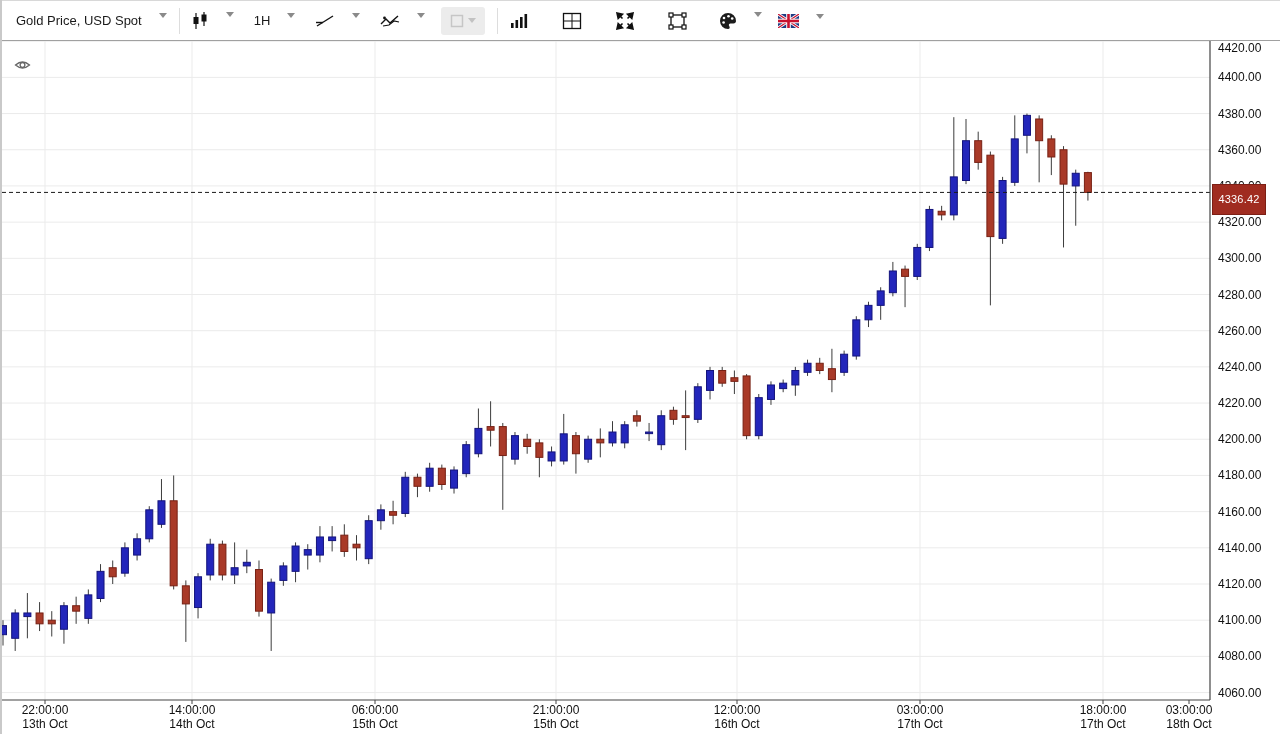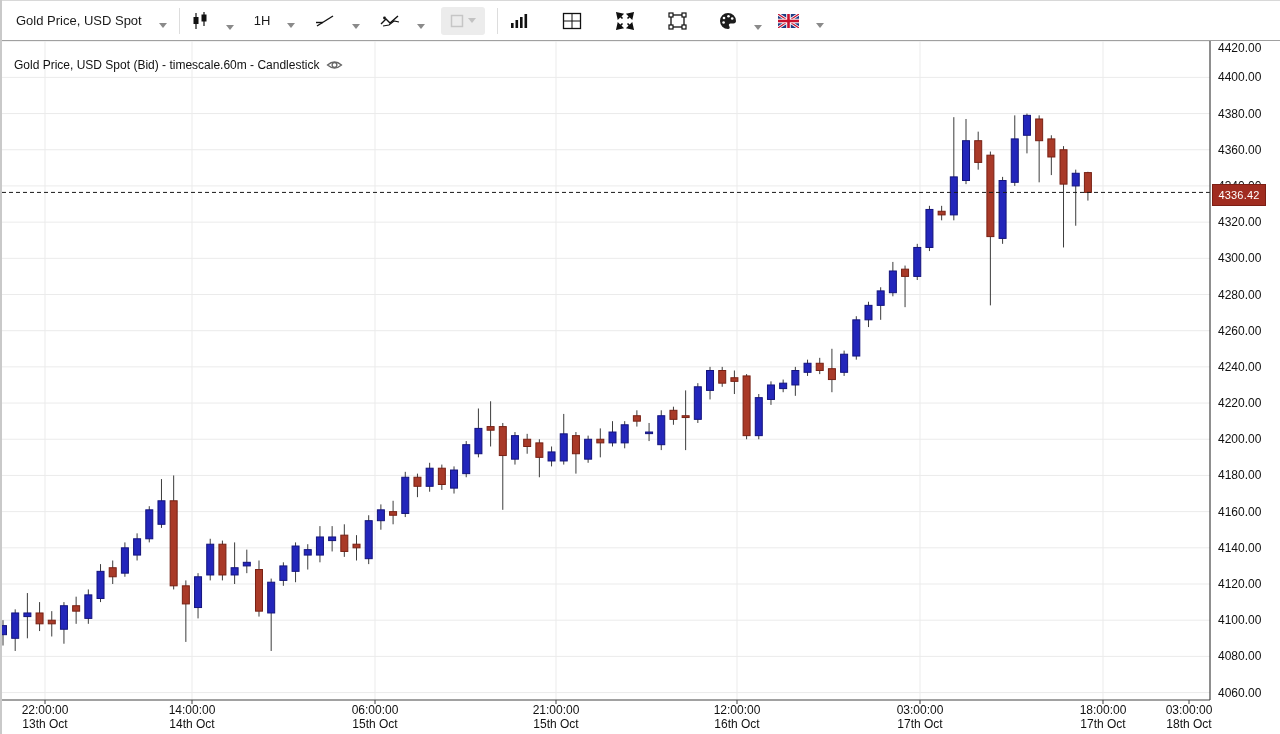--- a/index.html
+++ b/index.html
@@ -7,40 +7,40 @@
     width:1280px;height:734px;overflow:hidden;background:#ffffff;
     font-family:"Liberation Sans","DejaVu Sans",sans-serif;position:relative;
   }
   .window-border-left{position:absolute;left:0;top:0;width:2px;height:734px;background:#c9c9c9;z-index:50;}
   
   .toolbar{
     position:absolute;left:0;top:0;width:1280px;height:41px;box-sizing:border-box;
     background:#fff;border-top:1px solid #d8d8d8;border-bottom:1px solid #a0a0a0;
     display:flex;align-items:center;padding-left:16px;z-index:20;
   }
-  .tb-btn{display:flex;align-items:flex-end;gap:17px;cursor:pointer;user-select:none;}
+  .tb-btn{display:flex;align-items:flex-start;gap:17px;cursor:pointer;user-select:none;}
   .tb-label{font-size:13px;color:#1a1a1a;}
   .caret{width:0;height:0;border-left:4px solid transparent;border-right:4px solid transparent;border-top:5px solid #8a8a8a;display:inline-block;}
   .caret.light{border-top-color:#c2c2c2;}
   .tb-sep{width:1px;height:26px;background:#ddd;margin:0 12px;}
   .tb-gap16{margin-left:16px;}
   .tb-gap22{margin-left:20px;}
   .tb-disabled{
     margin-left:16px;width:44px;height:28px;background:#ececec;border-radius:3px;
     display:flex;align-items:center;justify-content:center;gap:4px;cursor:default;
   }
   .icon{display:block;}
   
   #chart-svg{position:absolute;left:0;top:0;z-index:1;}
   .legend{
     position:absolute;left:14px;top:58px;z-index:10;display:flex;align-items:center;gap:7px;
     font-size:12px;color:#111;white-space:nowrap;
   }
   .price-tag{
-    position:absolute;left:1212px;width:54px;height:22px;box-sizing:border-box;z-index:12;
+    position:absolute;left:1212px;width:54px;height:31px;box-sizing:border-box;z-index:12;
     background:#a02c20;border:1px solid #7c1e14;color:#fff;font-size:11px;
     display:flex;align-items:center;justify-content:center;letter-spacing:0.2px;
   }
   text{font-family:"Liberation Sans","DejaVu Sans",sans-serif;}
 </style>
 </head>
 <body>
 
 <div class="window-border-left"></div>
 
@@ -412,20 +412,19 @@
     <text x="737" y="728" font-size="12" fill="#111111" text-anchor="middle">16th Oct</text>
     <text x="920" y="714" font-size="12" fill="#111111" text-anchor="middle">03:00:00</text>
     <text x="920" y="728" font-size="12" fill="#111111" text-anchor="middle">17th Oct</text>
     <text x="1103" y="714" font-size="12" fill="#111111" text-anchor="middle">18:00:00</text>
     <text x="1103" y="728" font-size="12" fill="#111111" text-anchor="middle">17th Oct</text>
     <text x="1189" y="714" font-size="12" fill="#111111" text-anchor="middle">03:00:00</text>
     <text x="1189" y="728" font-size="12" fill="#111111" text-anchor="middle">18th Oct</text>
   </svg>
 
 <div class="legend">
-  <span>Gold Price, USD Spot (Bid) - timescale.60m - Candlestick</span>
   <svg width="17" height="14" viewBox="0 0 17 14">
     <path d="M1.5 7 Q8.5 1 15.5 7 Q8.5 13 1.5 7 Z" fill="none" stroke="#666" stroke-width="1.3"></path>
     <circle cx="8.5" cy="7" r="2.4" fill="none" stroke="#666" stroke-width="1.3"></circle>
   </svg>
 </div>
 
 <div class="price-tag" id="price-tag" style="top: 183.914px;">4336.42</div>
 
 </body></html>

